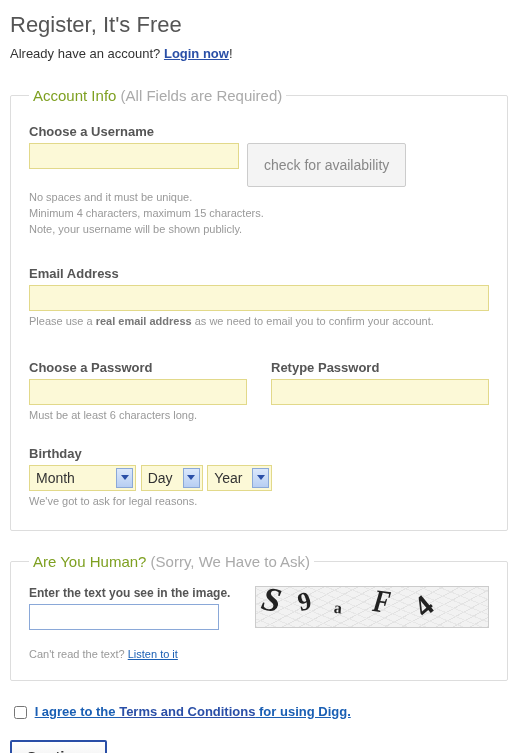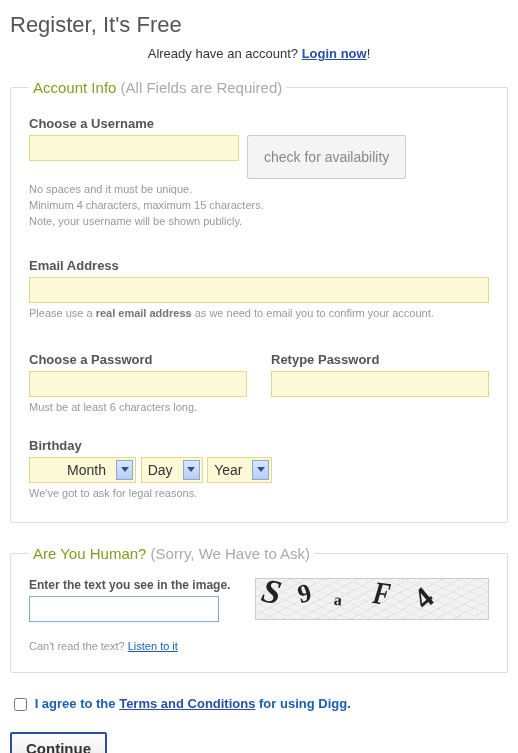--- a/index.html
+++ b/index.html
@@ -14,22 +14,21 @@
   }
   h1 {
     font-size: 22px;
     font-weight: normal;
     color: #555;
     margin: 4px 0 8px 0;
   }
   .subhead {
     font-size: 13px;
     color: #333;
-    margin-bottom: 18px;
-    text-align: center;
+    margin-bottom: 26px;
   }
   a { color: #1a5fb4; text-decoration: underline; }
   a.login { font-weight: bold; color: #2a4fa7; }
   fieldset {
     border: 1px solid #ddd;
     border-radius: 2px;
     padding: 16px 18px 20px 18px;
     margin: 0 0 22px 0;
   }
   legend {
@@ -74,21 +73,20 @@
     cursor: pointer;
   }
   .sel-wrap {
     display: inline-flex;
     align-items: center;
     background: #fcf9d7;
     border: 1px solid #e2d98a;
     height: 26px;
     padding: 0 0 0 6px;
     margin-right: 1px;
-    text-align: right;
   }
   .sel-wrap .sel-label { font-size: 14px; color: #333; margin-right: 10px; }
   .sel-wrap .sel-btn {
     width: 17px; height: 20px;
     background: linear-gradient(#dbe8fb,#b7cef2);
     border: 1px solid #8aa8d8;
     display: flex; align-items:center; justify-content:center;
     margin: 0 2px 0 0;
   }
   .sel-wrap .sel-btn svg { width:8px; height:5px; }
@@ -121,21 +119,21 @@
   .cap-label {
     font-size: 12px;
     font-weight: bold;
     color: #555;
     margin-bottom: 4px;
     display: block;
   }
   .cap-hint { font-size: 11px; color: #999; margin-top: 18px; }
   .agree-row { margin: 4px 0 18px 0; font-size: 13px; }
   .agree-row input { vertical-align: middle; margin-right: 4px; }
-  .agree-row label { color: #1a5fb4; font-weight: bold; }
+  .agree-row label { color: #1a5fb4; font-weight: bold; text-decoration: underline; }
   .agree-row .tcs { color:#2a4fa7; text-decoration: underline; }
   .continue {
     font-size: 15px;
     font-weight: bold;
     color: #333;
     padding: 6px 14px;
     background: linear-gradient(#ffffff,#e9e9e9);
     border: 2px solid #2a4fa7;
     border-radius: 2px;
     cursor: pointer;

